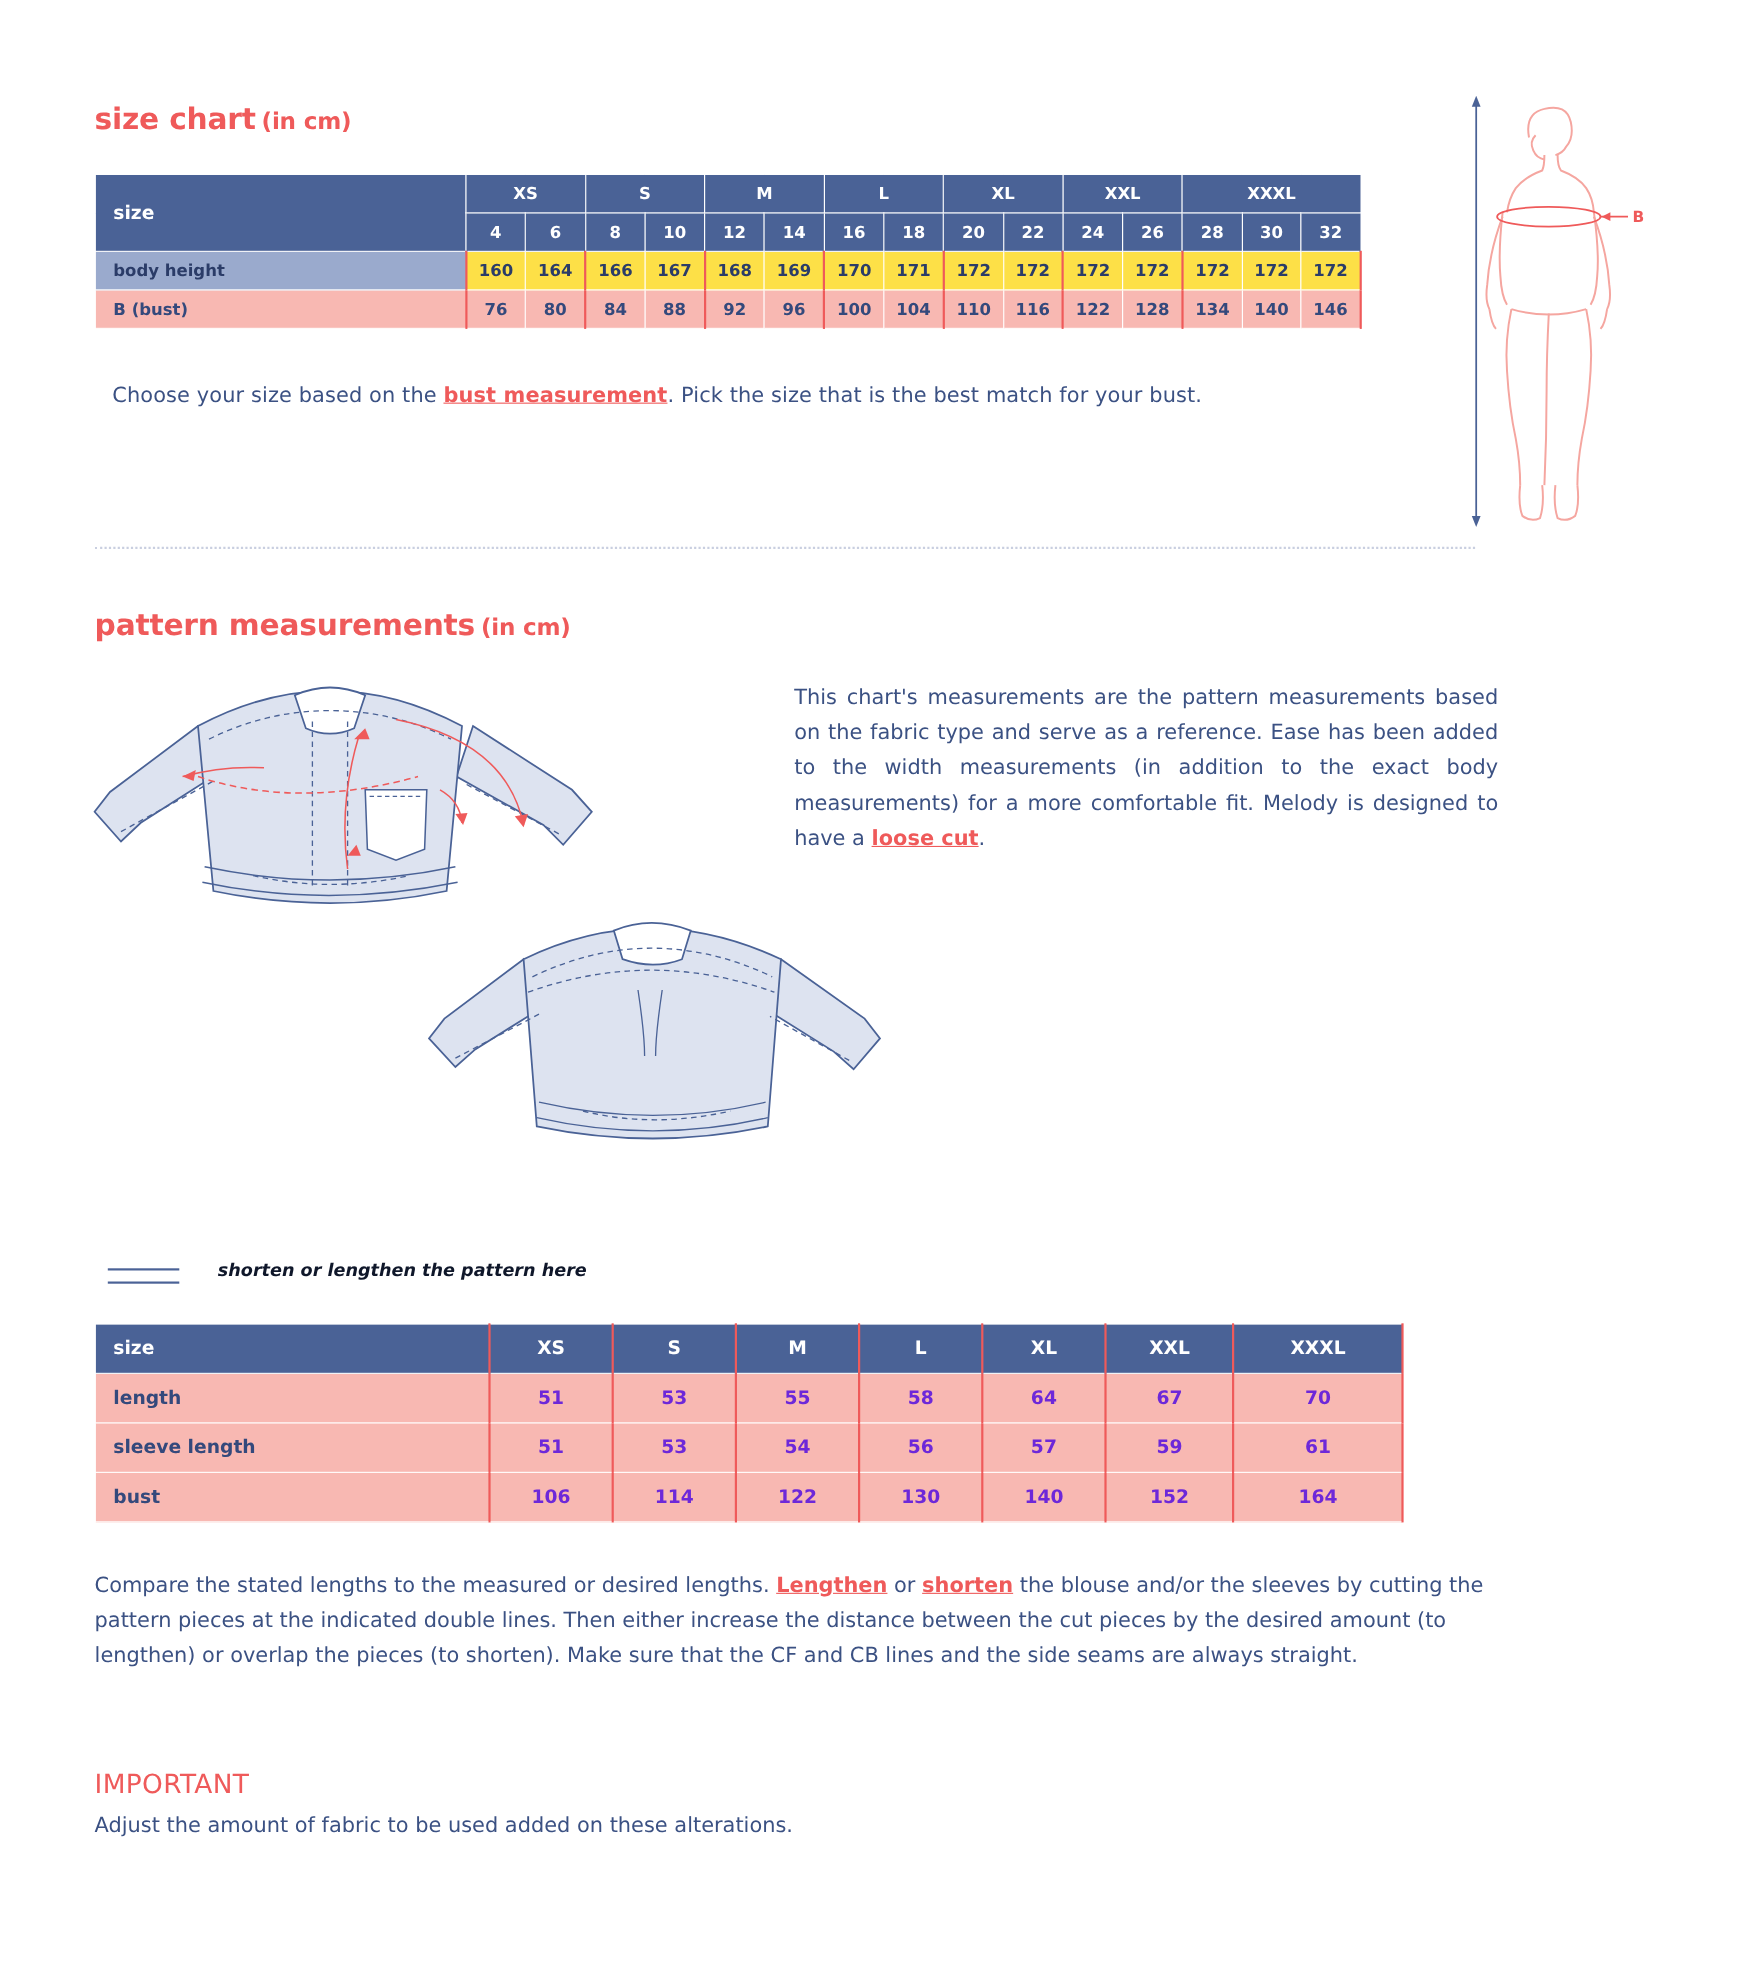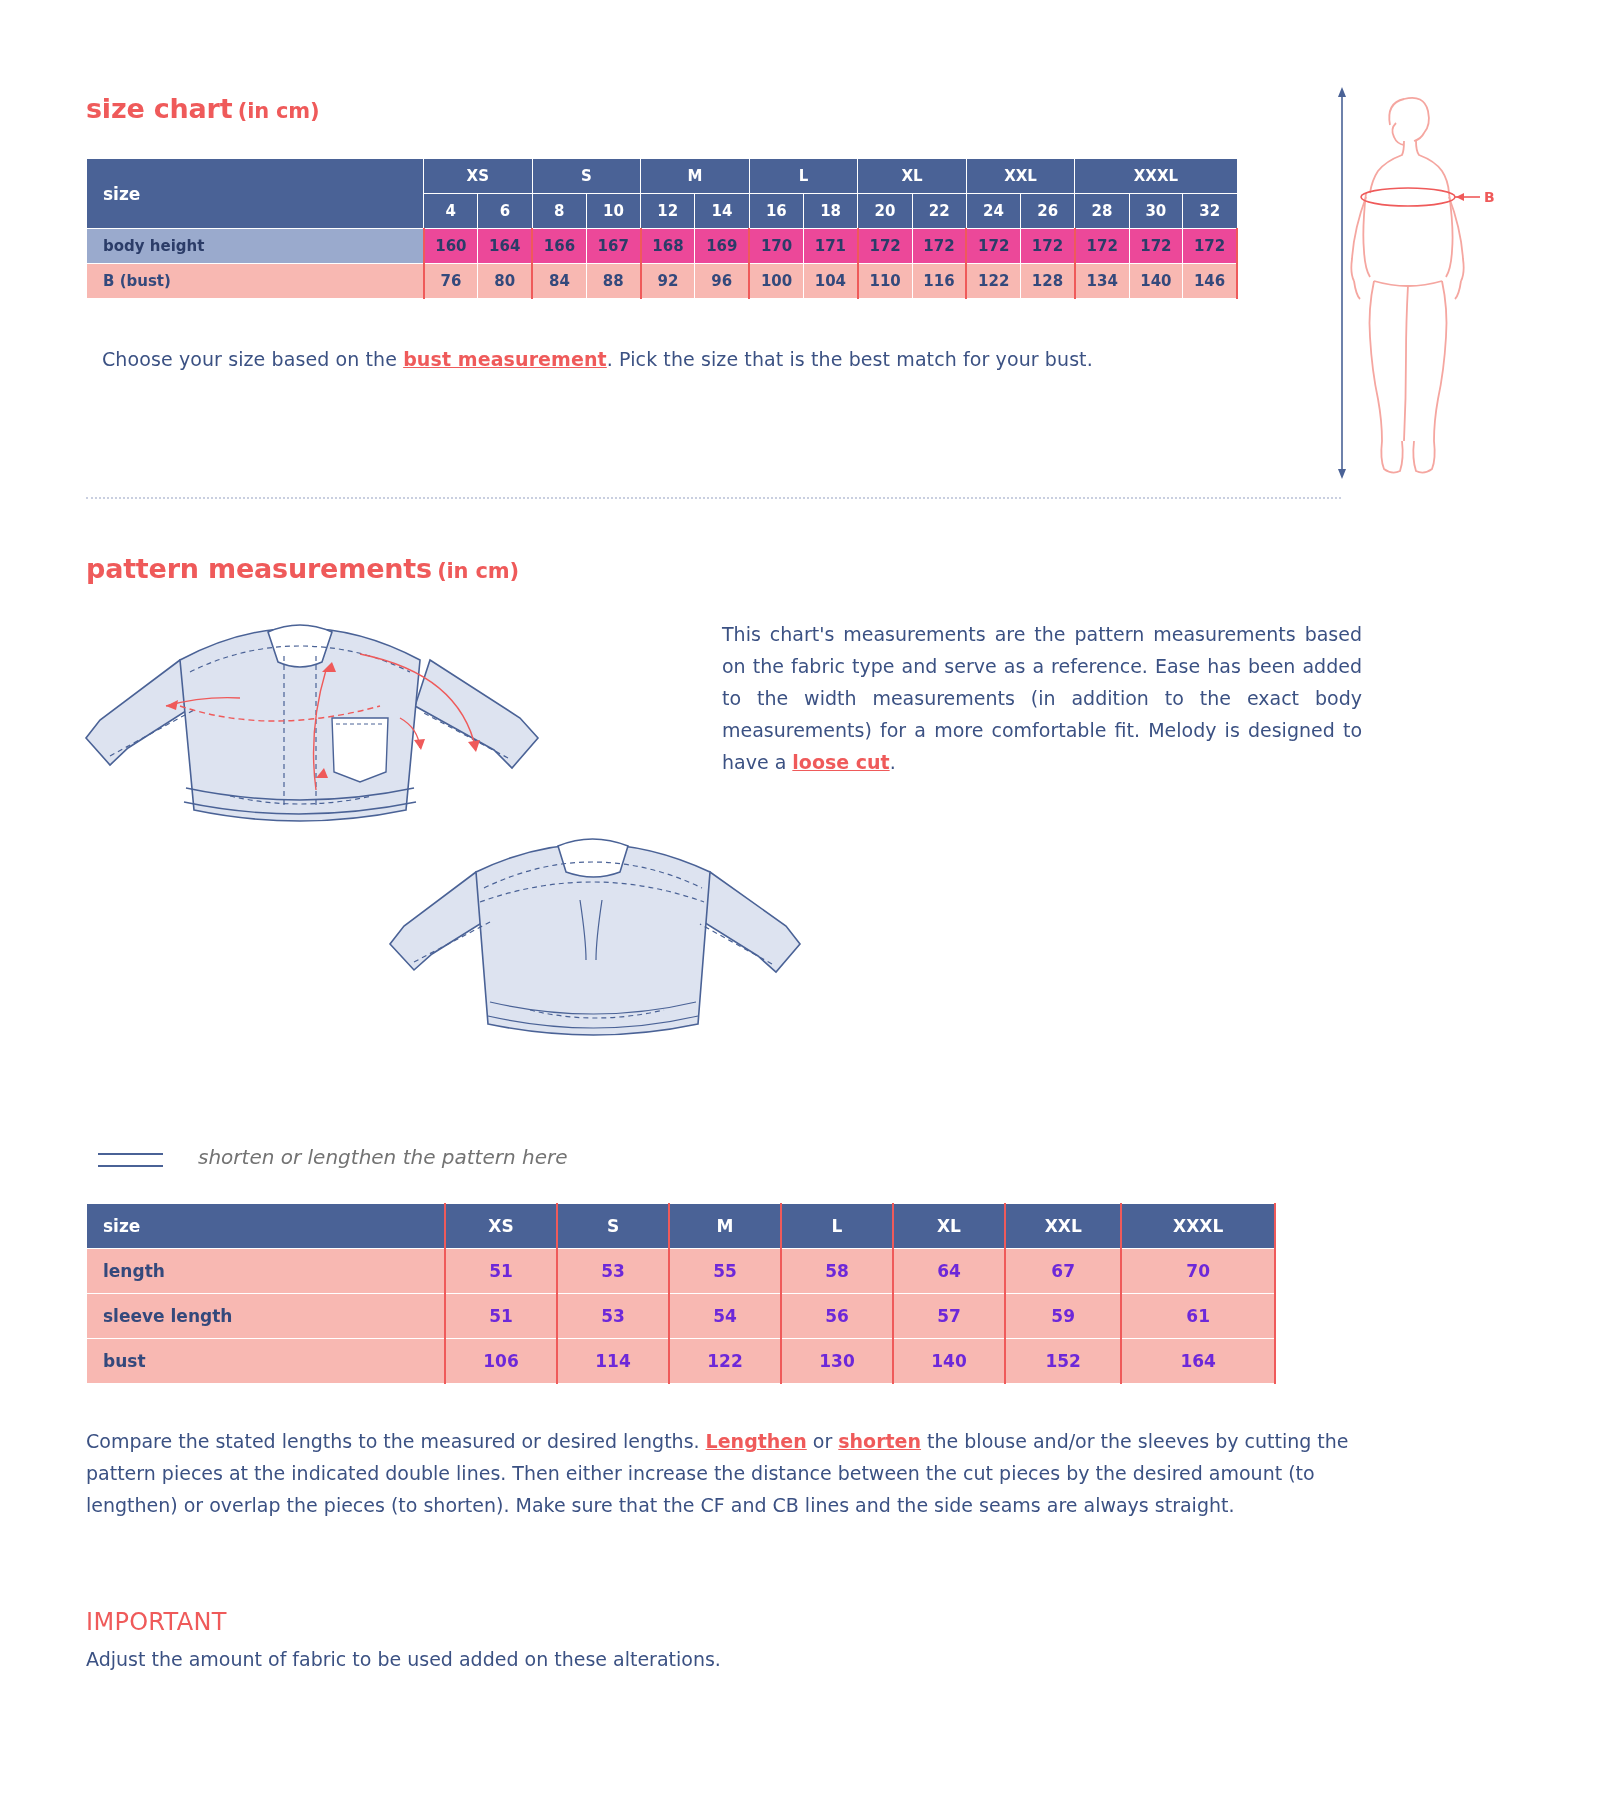--- a/index.html
+++ b/index.html
@@ -65,21 +65,21 @@
     padding-left: 16px !important;
     font-weight: normal;
     font-size: 15px;
   }
   .row-label.bust {
     background: #f8b8b2;
     color: #34497c;
   }
   .row-label.bust b { font-weight: bold; }
   .cell-height {
-    background: #ec4899;
+    background: #fde047;
     color: #2b3c68;
     font-weight: bold;
   }
   .cell-bust {
     background: #f8b8b2;
     color: #34497c;
     font-weight: bold;
   }
   .size-table .sizelabel-cell {
     background: #4a6296;
@@ -171,24 +171,24 @@
     top: 8px;
     width: 65px;
     height: 10px;
     border-top: 2px solid #4a6296;
     border-bottom: 2px solid #4a6296;
   }
   .legend-text {
     position: absolute;
     left: 100px;
     top: 0px;
-    font-size: 20px;
+    font-size: 16px;
     font-style: italic;
-    font-weight: normal;
-    color: #737373;
+    font-weight: bold;
+    color: #0f172a;
   }
 
   
   .pm-table {
     position: absolute;
     left: 86px;
     top: 1203px;
     width: 1190px;
     border-collapse: collapse;
     font-size: 17px;

